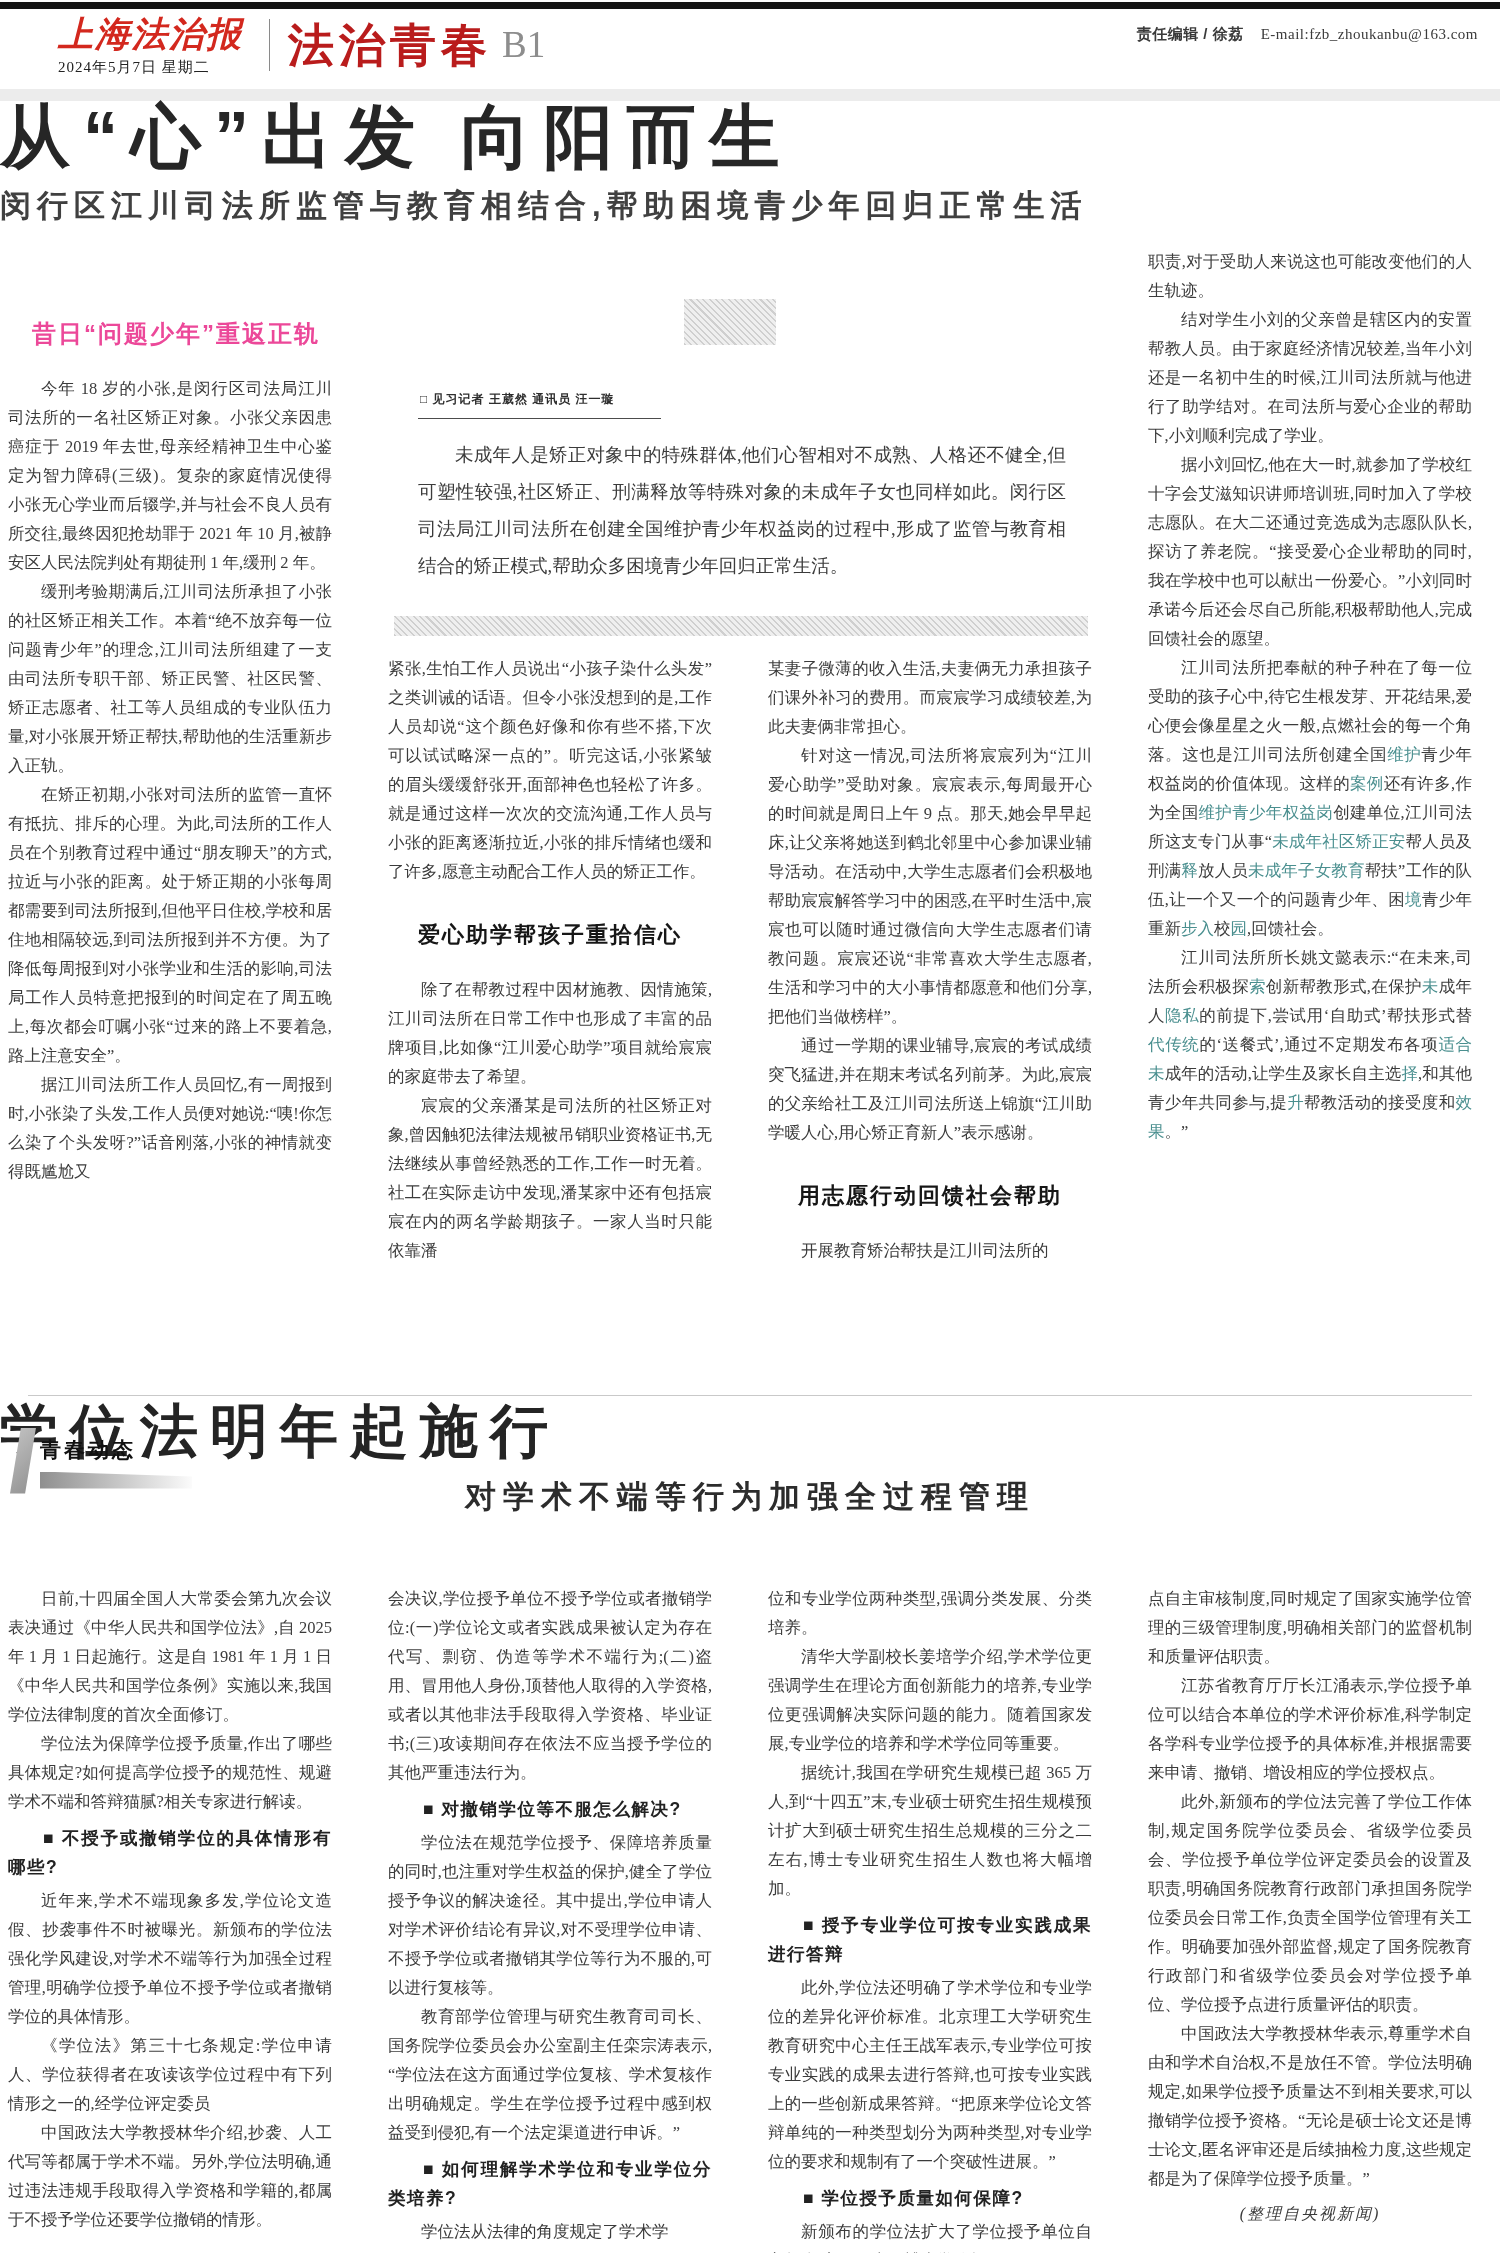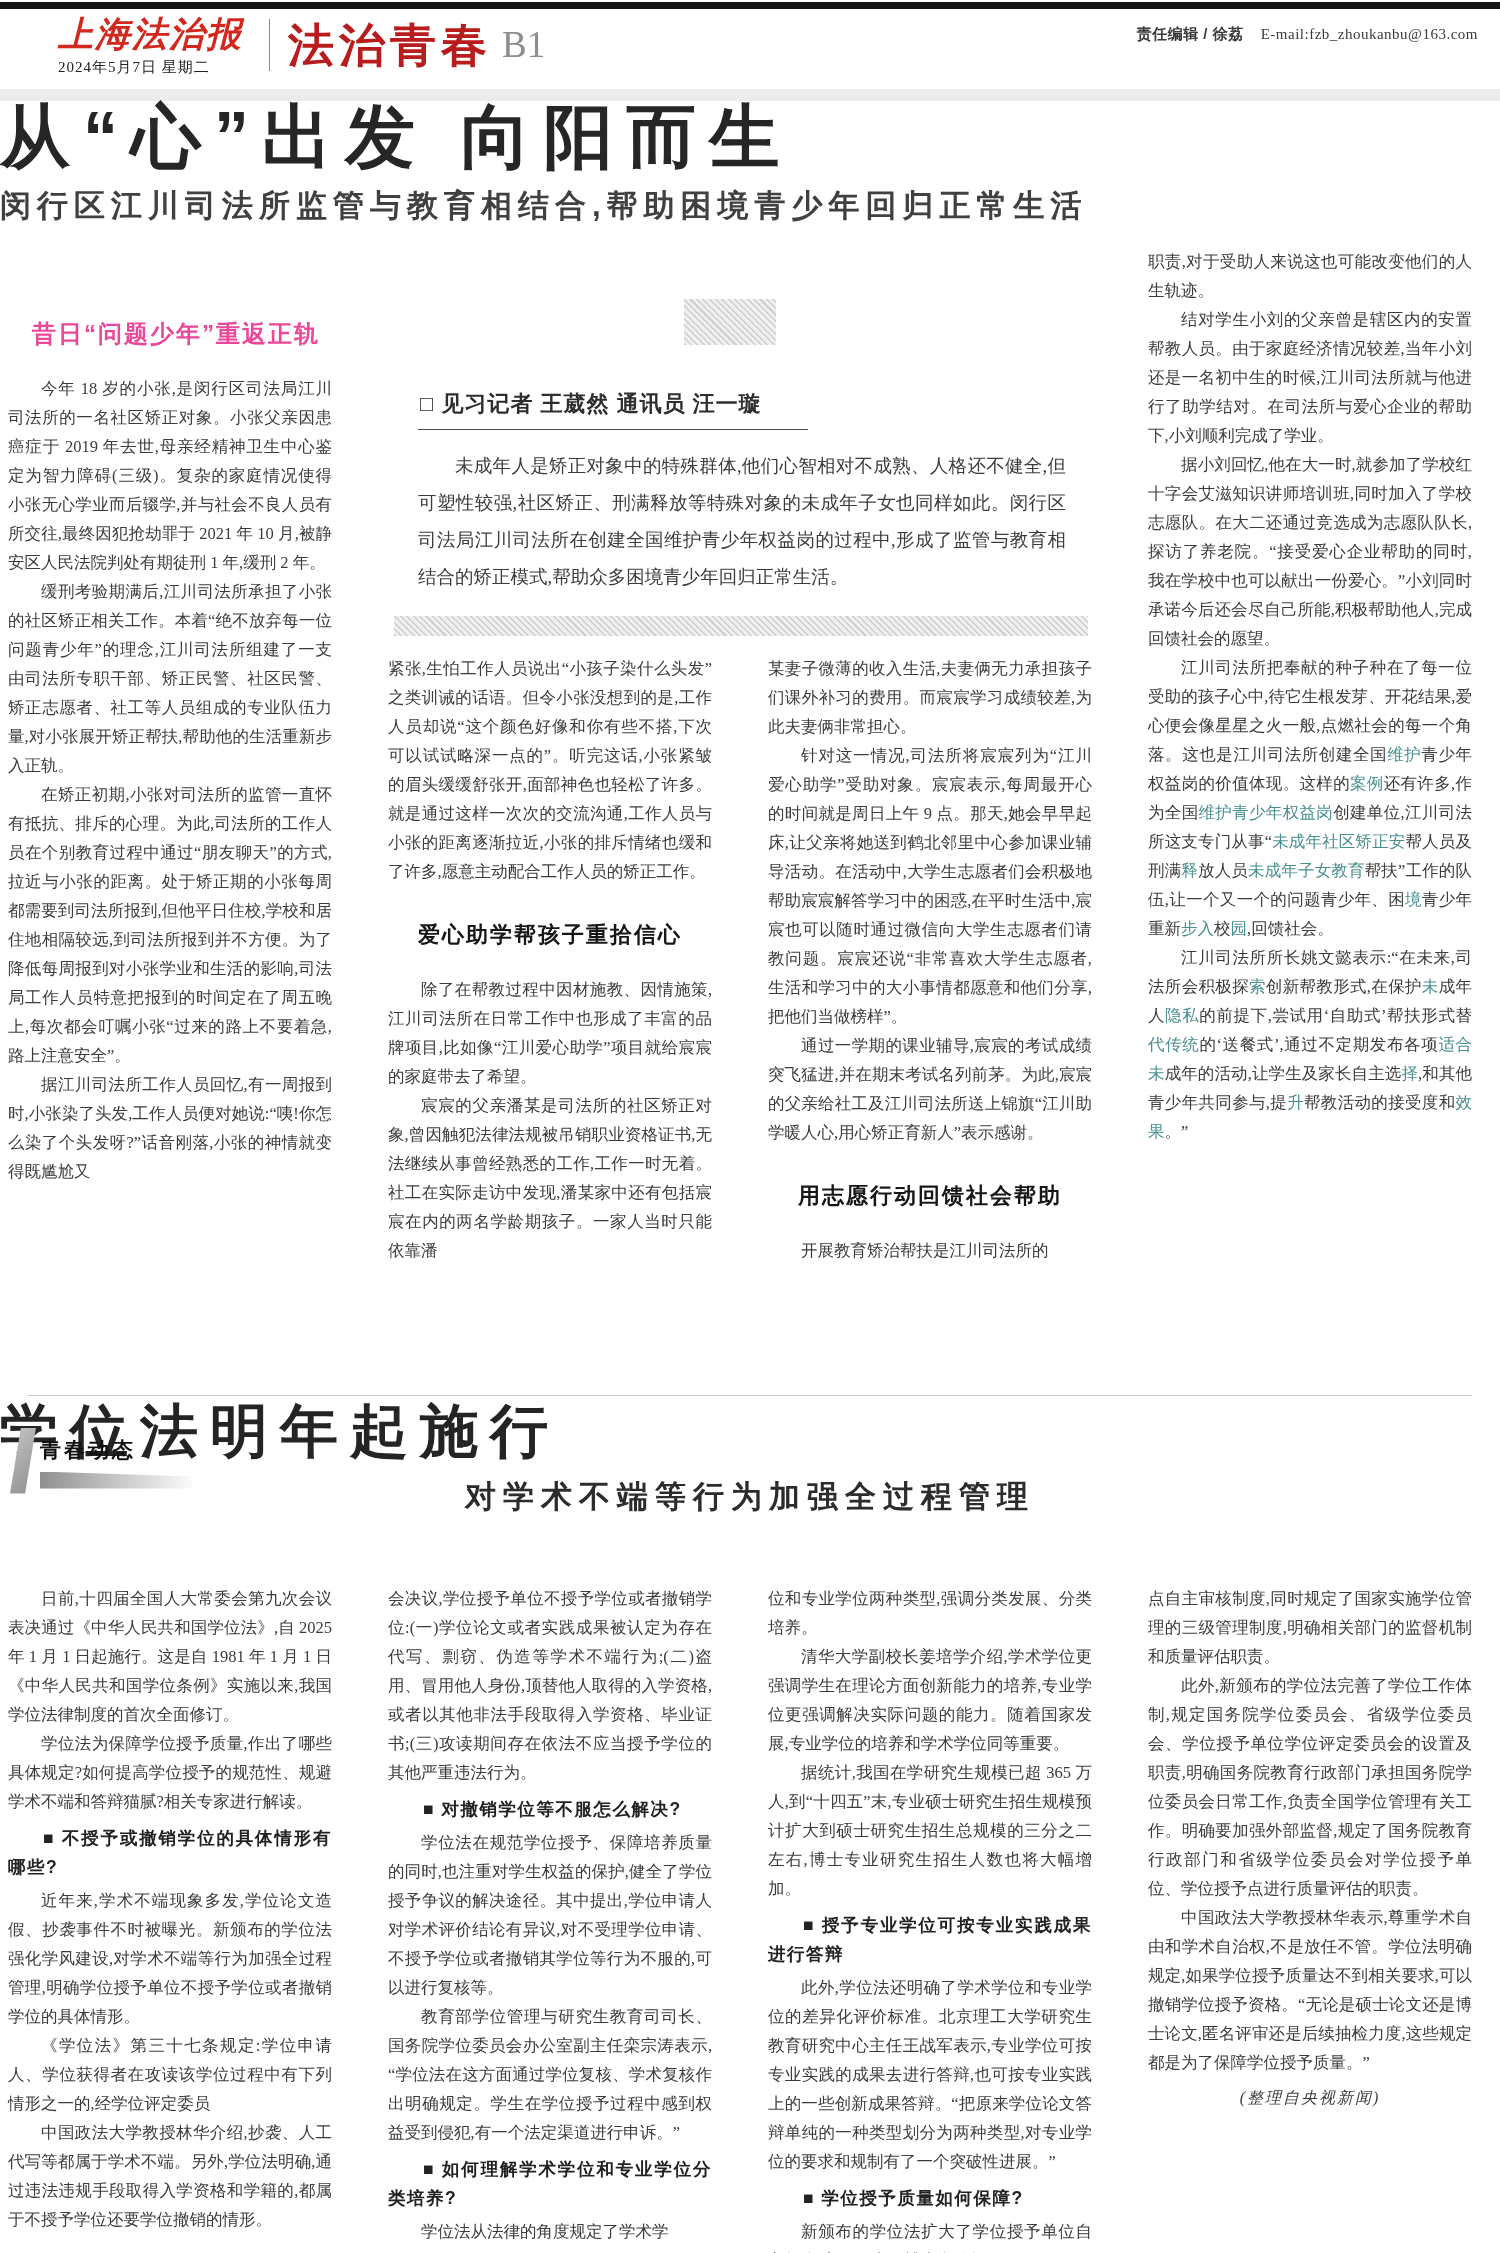--- a/index.html
+++ b/index.html
@@ -51,21 +51,21 @@
   }
   .credit{margin:6px 0 16px;text-align:center;font-style:italic;font-size:16px;letter-spacing:2px;text-indent:0;}
   
   .middle{grid-column:2/4;position:relative;}
   .introbox{position:relative;background:#fff;height:385px;box-sizing:border-box;padding:142px 26px 0 30px;}
   .hatch{position:absolute;background:repeating-linear-gradient(45deg,#cfcfcf 0 1.5px,#efefef 1.5px 4.5px);}
   .hatch-a{left:296px;top:52px;width:92px;height:46px;}
   .hatch-b{left:6px;bottom:-4px;width:694px;height:20px;}
   .byline{
     position:relative;z-index:2;font-family:"Liberation Sans","DejaVu Sans",sans-serif;
-    font-size:22px;font-weight:bold;color:#2e2e2e;display:inline-block;
+    font-size:12px;font-weight:bold;color:#2e2e2e;display:inline-block;
     border-bottom:1px solid #4c4c4c;padding:0 46px 10px 2px;letter-spacing:1px;
   }
   .intro{position:relative;z-index:2;font-size:18.5px;line-height:37px;text-align:justify;text-indent:2em;margin:18px 0 0;}
   .two{display:grid;grid-template-columns:324px 324px;column-gap:56px;margin-top:22px;}
   
   .section-divider{border:none;border-top:1px solid #c9c9c9;margin:30px 28px 0;}
   .second-head{position:relative;height:172px;}
   .kicker-wrap{position:absolute;left:40px;top:40px;}
   .kicker-flag{position:absolute;left:-30px;top:-8px;width:26px;height:66px;background:linear-gradient(135deg,#c4c4c4,#8f8f8f);clip-path:polygon(42% 0,100% 0,58% 100%,0 100%);}
   .kicker{font-family:"Liberation Sans","DejaVu Sans",sans-serif;font-size:21px;font-weight:bold;color:#111;letter-spacing:3px;}
@@ -183,17 +183,18 @@
       <p class="para noindent">位和专业学位两种类型,强调分类发展、分类培养。</p>
       <p class="para">清华大学副校长姜培学介绍,学术学位更强调学生在理论方面创新能力的培养,专业学位更强调解决实际问题的能力。随着国家发展,专业学位的培养和学术学位同等重要。</p>
       <p class="para">据统计,我国在学研究生规模已超 365 万人,到“十四五”末,专业硕士研究生招生规模预计扩大到硕士研究生招生总规模的三分之二左右,博士专业研究生招生人数也将大幅增加。</p>
       <h4 class="qhead">■ 授予专业学位可按专业实践成果进行答辩</h4>
       <p class="para">此外,学位法还明确了学术学位和专业学位的差异化评价标准。北京理工大学研究生教育研究中心主任王战军表示,专业学位可按专业实践的成果去进行答辩,也可按专业实践上的一些创新成果答辩。“把原来学位论文答辩单纯的一种类型划分为两种类型,对专业学位的要求和规制有了一个突破性进展。”</p>
       <h4 class="qhead">■ 学位授予质量如何保障?</h4>
       <p class="para">新颁布的学位法扩大了学位授予单位自主权,规定了硕士、博士学位授予</p>
     </div>
   <div class="col">
       <p class="para noindent">点自主审核制度,同时规定了国家实施学位管理的三级管理制度,明确相关部门的监督机制和质量评估职责。</p>
+      <p class="para">江苏省教育厅厅长江涌表示,学位授予单位可以结合本单位的学术评价标准,科学制定各学科专业学位授予的具体标准,并根据需要来申请、撤销、增设相应的学位授权点。</p>
       <p class="para">此外,新颁布的学位法完善了学位工作体制,规定国务院学位委员会、省级学位委员会、学位授予单位学位评定委员会的设置及职责,明确国务院教育行政部门承担国务院学位委员会日常工作,负责全国学位管理有关工作。明确要加强外部监督,规定了国务院教育行政部门和省级学位委员会对学位授予单位、学位授予点进行质量评估的职责。</p>
       <p class="para">中国政法大学教授林华表示,尊重学术自由和学术自治权,不是放任不管。学位法明确规定,如果学位授予质量达不到相关要求,可以撤销学位授予资格。“无论是硕士论文还是博士论文,匿名评审还是后续抽检力度,这些规定都是为了保障学位授予质量。”</p>
       <p class="credit">(整理自央视新闻)</p>
     </div>
 </section>
 
 </body></html>

